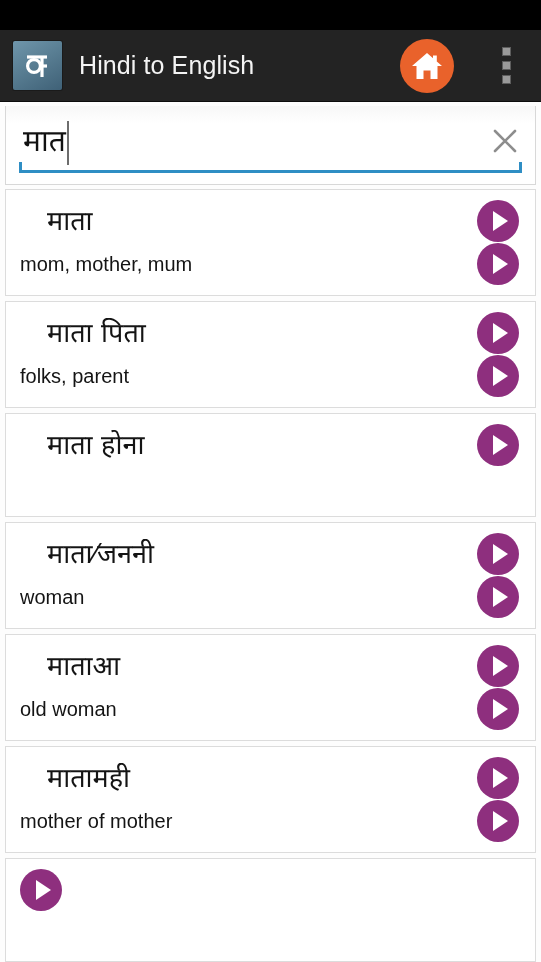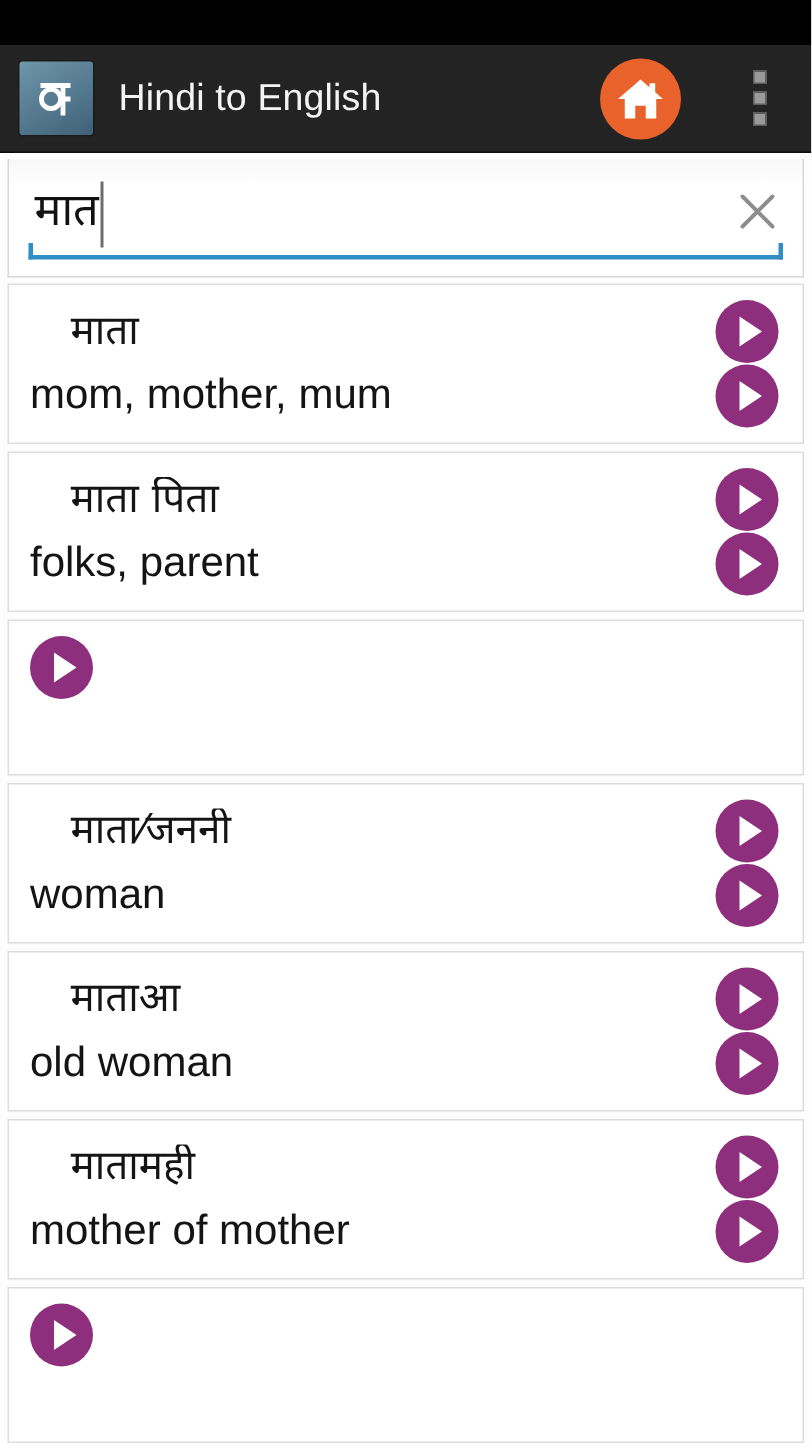--- a/index.html
+++ b/index.html
@@ -199,21 +199,21 @@
     white-space: nowrap;
     overflow: hidden;
   }
   .result-text.hindi {
     font-family: "DejaVu Sans", "Liberation Sans", sans-serif;
     font-size: 27px;
     margin-left: 27px;
   }
   .result-text.english {
     font-family: "Liberation Sans", "DejaVu Sans", sans-serif;
-    font-size: 28px;
+    font-size: 20px;
   }
 
   .play-button {
     width: 42px;
     height: 42px;
     flex: 0 0 42px;
     border-radius: 50%;
     background: #8e2f7e;
     display: flex;
     align-items: center;
@@ -306,20 +306,21 @@
       <div class="result-line">
         <span class="result-text english">folks, parent</span>
         <span class="play-button">
             <span class="tri"></span>
           </span>
       </div>
     </div>
 
     <div class="result-card">
       <div class="result-line">
+        <span class="result-text hindi">माता  होना</span>
         <span class="play-button">
             <span class="tri"></span>
           </span>
       </div>
     </div>
 
     <div class="result-card">
       <div class="result-line">
         <span class="result-text hindi">माता⁄जननी</span>
         <span class="play-button">

